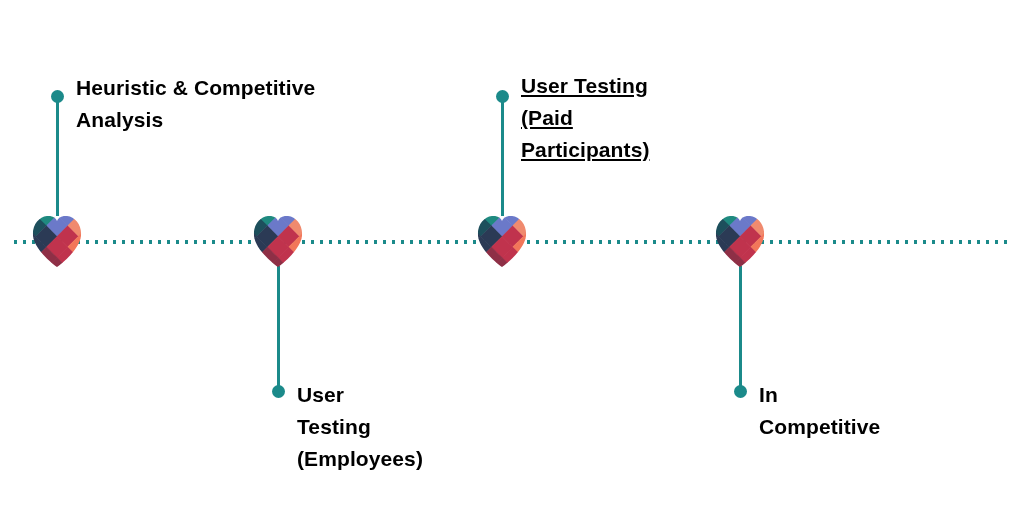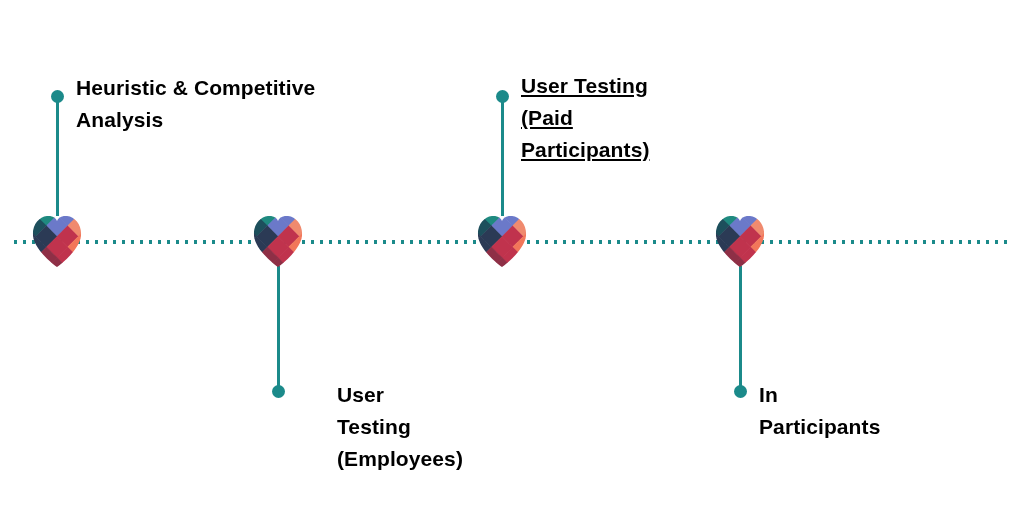--- a/index.html
+++ b/index.html
@@ -166,21 +166,21 @@
               <rect x="27" y="24" width="15.9" height="15.9" fill="#c0334d"></rect>
               <rect x="42.5" y="24" width="15.9" height="15.9" fill="#c0334d"></rect>
               <rect x="-4" y="39.5" width="15.9" height="15.9" fill="#2b3a55"></rect>
               <rect x="11.5" y="39.5" width="15.9" height="15.9" fill="#2b3a55"></rect>
               <rect x="27" y="39.5" width="15.9" height="15.9" fill="#8e2f46"></rect>
               <rect x="42.5" y="39.5" width="15.9" height="15.9" fill="#8e2f46"></rect>
             </g>
           </g>
         </svg>
       </div>
-    <div class="label" style="left: 19px; top: 379px; margin-left: 40px;">User Testing (Employees)</div>
+    <div class="label" style="left: 19px; top: 379px;">User Testing (Employees)</div>
   </div>
 
   <div class="milestone" id="ms-2" style="left: 502px;">
     <div class="stem up" style="top: 96px; height: 120px;"></div>
     <div class="stem-dot" style="top: 89.5px;"></div>
     <div class="heart-marker">
         <svg viewBox="0 0 54 58">
           <defs>
             <clipPath id="heart-clip-2">
               <path d="M27,56 C27,56 2,38.5 2,21.5 C2,10.5 9.8,3 18.3,3 C23,3 26,5.6 27,8.2 C28,5.6 31,3 35.7,3 C44.2,3 52,10.5 52,21.5 C52,38.5 27,56 27,56 Z"></path>
@@ -236,16 +236,16 @@
               <rect x="27" y="24" width="15.9" height="15.9" fill="#c0334d"></rect>
               <rect x="42.5" y="24" width="15.9" height="15.9" fill="#c0334d"></rect>
               <rect x="-4" y="39.5" width="15.9" height="15.9" fill="#2b3a55"></rect>
               <rect x="11.5" y="39.5" width="15.9" height="15.9" fill="#2b3a55"></rect>
               <rect x="27" y="39.5" width="15.9" height="15.9" fill="#8e2f46"></rect>
               <rect x="42.5" y="39.5" width="15.9" height="15.9" fill="#8e2f46"></rect>
             </g>
           </g>
         </svg>
       </div>
-    <div class="label" style="left: 19px; top: 379px;">In Participants</div>
+    <div class="label" style="left: 19px; top: 379px;">In Competitive</div>
   </div>
 
 </div>
 
 </body></html>

